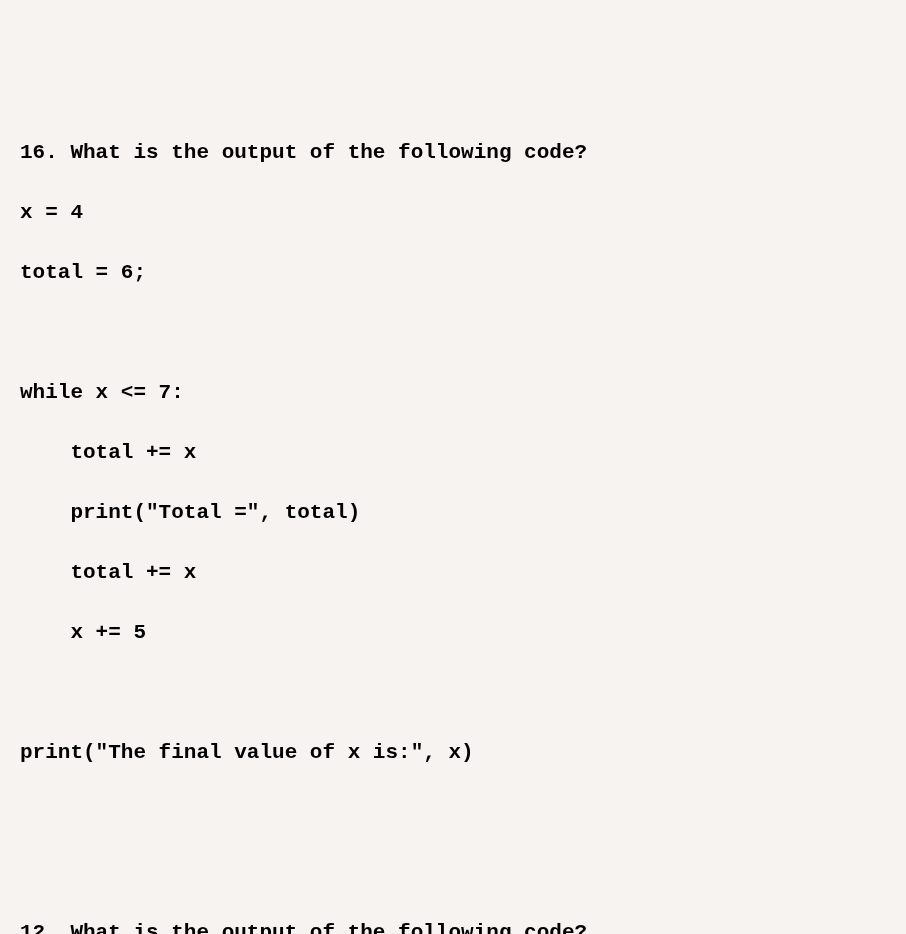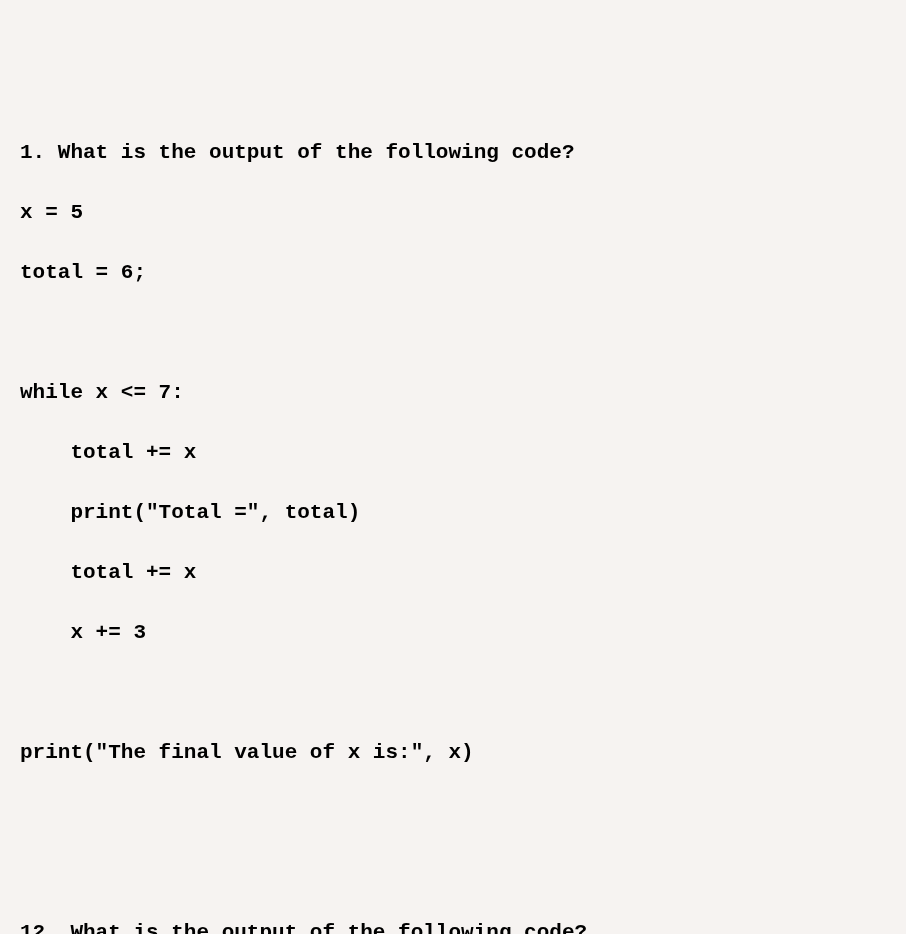--- a/index.html
+++ b/index.html
@@ -17,29 +17,29 @@
     }
     .line {
       display: block;
     }
   </style>
 </head>
 <body>
 
 
 
-<span class="line">1. What is the output of the following code?</span>
-<span class="line">x = 5</span>
+<span class="line">16. What is the output of the following code?</span>
+<span class="line">x = 4</span>
 <span class="line">total = 6;</span>
 <span class="line">&nbsp;</span>
 <span class="line">while x &lt;= 7:</span>
 <span class="line">    total += x</span>
 <span class="line">    print("Total =", total)</span>
 <span class="line">    total += x</span>
-<span class="line">    x += 3</span>
+<span class="line">    x += 5</span>
 <span class="line">&nbsp;</span>
 <span class="line">print("The final value of x is:", x)</span>
 <span class="line">&nbsp;</span>
 <span class="line">&nbsp;</span>
 <span class="line">12. What is the output of the following code?</span>
 
 
 
 
 

